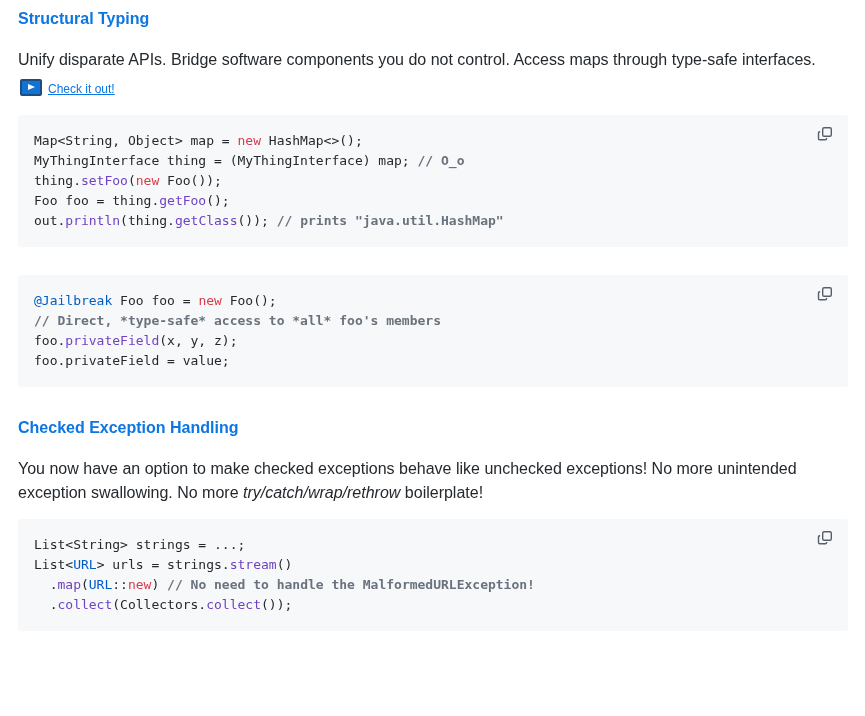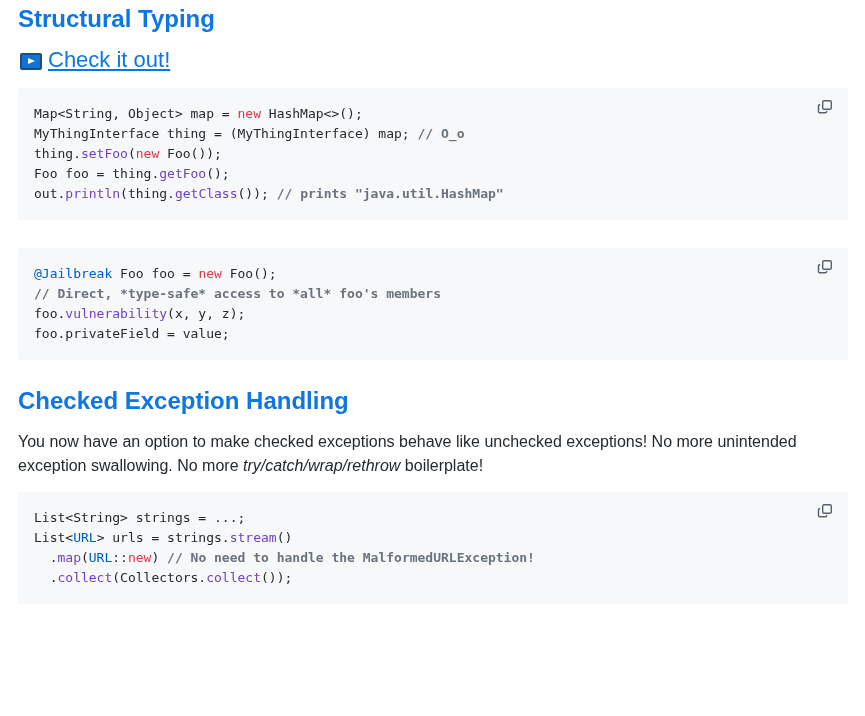--- a/index.html
+++ b/index.html
@@ -10,32 +10,32 @@
   *{box-sizing:border-box;}
   html,body{margin:0;padding:0;background:#ffffff;}
   body{
     width:865px;height:716px;overflow:hidden;
     font-family:"Liberation Sans","DejaVu Sans",sans-serif;
     color:var(--text);
   }
   .page{padding:6px 17px 0 18px;}
   .md-section + .md-section{margin-top:28px;}
   h2{
-    font-size:24px;line-height:26px;font-weight:600;
+    font-size:16px;line-height:26px;font-weight:600;
     color:var(--heading);margin:0 0 16px 0;
   }
   p.body-text{
     font-size:16px;line-height:24px;margin:0 0 4px 0;color:var(--text);
   }
   p.body-text strong{font-weight:700;}
   p.body-text em{font-style:italic;margin-top:34px;}
   .link-row{margin:0;font-size:16px;line-height:24px;}
   a.video-link{
     color:var(--link);text-decoration:underline;cursor:pointer;
-    font-size:22px;
+    font-size:12px;
   }
   .play-btn{
     display:inline-block;vertical-align:-3px;
     width:22px;height:17px;margin:0 6px 0 2px;
     background:#1173d4;border:2px solid #1c4d7c;border-radius:2px;
     position:relative;
   }
   .play-btn .tri{
     position:absolute;left:6px;top:3px;width:0;height:0;
     border-left:7px solid #ffffff;
@@ -63,20 +63,21 @@
   }
   .copy-btn svg{display:block;}
 </style>
 </head>
 <body>
 
 <div class="page">
 
   <section class="md-section">
     <h2>Structural Typing</h2>
+    <p class="body-text"><span>Unify disparate APIs. Bridge software components you do not control. Access maps through type-safe interfaces.</span></p>
     <p class="link-row"><a href="#" class="video-link"><span class="play-btn"><span class="tri"></span></span><span>Check it out!</span></a></p>
     <div class="code-block">
       <button class="copy-btn">
         <svg width="16" height="16" viewBox="0 0 16 16" fill="none" stroke="currentColor" stroke-width="1.4">
           <rect x="5.7" y="1.7" width="8.6" height="8.6" rx="1.4"></rect>
           <path d="M3.2 5.7 H2.7 a1.2 1.2 0 0 0 -1.2 1.2 v5.7 a1.2 1.2 0 0 0 1.2 1.2 h5.7 a1.2 1.2 0 0 0 1.2 -1.2 v-0.5"></path>
         </svg>
       </button>
       <pre><code><span class="tok-p">Map&lt;String, Object&gt; map = </span><span class="tok-k">new</span><span class="tok-p"> HashMap&lt;&gt;();</span>
 <span class="tok-p">MyThingInterface thing = (MyThingInterface) map; </span><span class="tok-c">// O_o</span>
@@ -89,21 +90,21 @@
   <section class="md-section">
     <div class="code-block">
       <button class="copy-btn">
         <svg width="16" height="16" viewBox="0 0 16 16" fill="none" stroke="currentColor" stroke-width="1.4">
           <rect x="5.7" y="1.7" width="8.6" height="8.6" rx="1.4"></rect>
           <path d="M3.2 5.7 H2.7 a1.2 1.2 0 0 0 -1.2 1.2 v5.7 a1.2 1.2 0 0 0 1.2 1.2 h5.7 a1.2 1.2 0 0 0 1.2 -1.2 v-0.5"></path>
         </svg>
       </button>
       <pre><code><span class="tok-e">@Jailbreak</span><span class="tok-p"> Foo foo = </span><span class="tok-k">new</span><span class="tok-p"> Foo();</span>
 <span class="tok-c">// Direct, *type-safe* access to *all* foo's members</span>
-<span class="tok-p">foo.</span><span class="tok-f">vulnerability</span><span class="tok-p">(x, y, z);</span>
+<span class="tok-p">foo.</span><span class="tok-f">privateField</span><span class="tok-p">(x, y, z);</span>
 <span class="tok-p">foo.privateField = value;</span></code></pre>
     </div>
   </section>
 
   <section class="md-section">
     <h2>Checked Exception Handling</h2>
     <p class="body-text"><span>You now have an option to make checked exceptions behave like unchecked exceptions! No more unintended exception swallowing. No more </span><em>try/catch/wrap/rethrow</em><span> boilerplate!</span></p>
     <div class="code-block">
       <button class="copy-btn">
         <svg width="16" height="16" viewBox="0 0 16 16" fill="none" stroke="currentColor" stroke-width="1.4">

